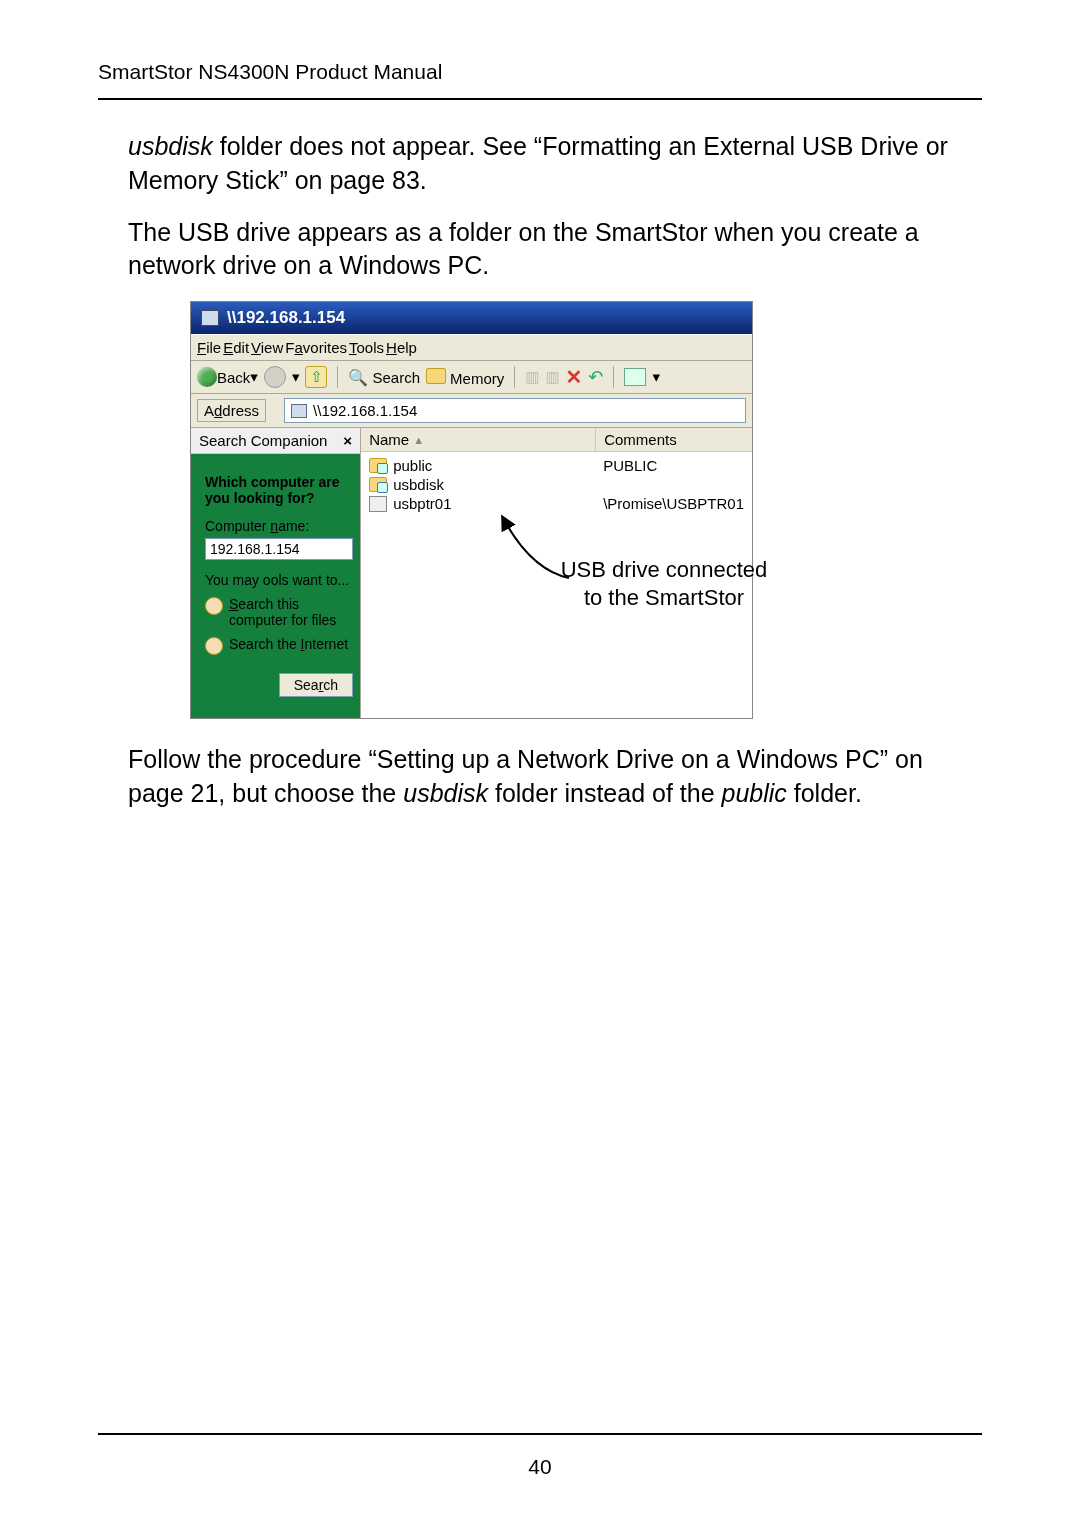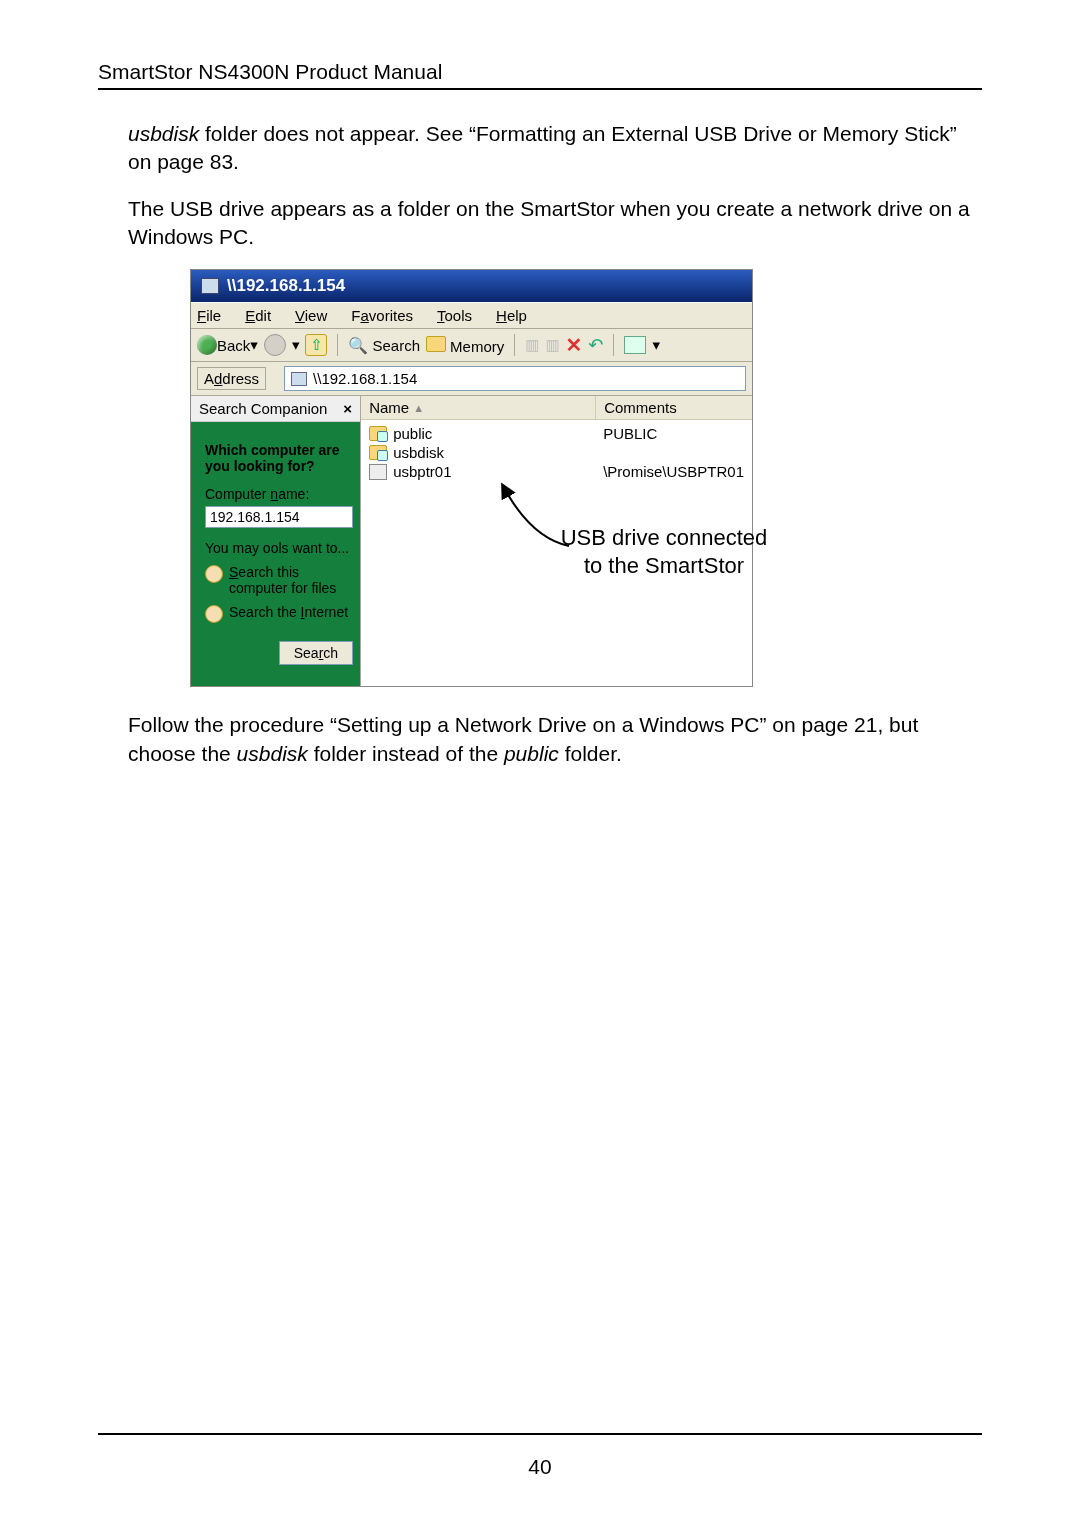--- a/index.html
+++ b/index.html
@@ -1,25 +1,25 @@
 <!DOCTYPE html>
 <html><head>
 <meta charset="utf-8">
 <style>
 html,body{margin:0;padding:0;background:#fff;font-family:Arial,Helvetica,sans-serif;color:#000}
 .page{width:1080px;height:1529px;margin:0 auto;position:relative;box-sizing:border-box;padding:60px 98px 0 98px}
-.running-head{font-size:21px;color:#000;margin-bottom:4px}
+.running-head{font-size:21px;color:#000;margin-bottom:14px}
 .rule{border:0;border-top:2px solid #000;margin:0 0 30px 0}
-.body-text{font-size:21px;line-height:1.35;margin:16px 0 18px 30px}
+.body-text{font-size:25px;line-height:1.35;margin:16px 0 18px 30px}
 .body-text i, .body-text em{font-style:italic}
 .h2{font-size:24px;font-weight:bold;margin:8px 0 10px 30px}
 .figure{width:561px;margin:8px 0 24px 92px;border:1px solid #888;box-shadow:0 0 0 1px #999 inset}
 .titlebar{background:#0a246a;background:linear-gradient(#2a5cbf,#0a246a);color:#fff;font-weight:bold;font-size:17px;padding:6px 10px;display:flex;align-items:center;gap:8px}
 .pc-icon{width:16px;height:14px;background:#cde;border:1px solid #446;display:inline-block}
-.menubar{background:#ece9d8;border-top:1px solid #fff;border-bottom:1px solid #aca899;padding:4px 6px;font-size:15px;display:flex;gap:24px}
+.menubar{background:#ece9d8;border-top:1px solid #fff;border-bottom:1px solid #aca899;padding:4px 6px;font-size:15px;display:flex;gap:2px}
 .menubar span{cursor:default}
 .menubar span u{text-decoration:underline}
 .toolbar{background:#ece9d8;border-bottom:1px solid #aca899;padding:4px 6px;font-size:15px;display:flex;align-items:center;gap:6px}
 .btn-back{display:flex;align-items:center;}
 .circle{width:20px;height:20px;border-radius:50%;display:inline-block}
 .green{background:#4caf50;box-shadow:inset -2px -2px 4px rgba(0,0,0,.3),inset 2px 2px 4px rgba(255,255,255,.6)}
 .grey{background:#d4d0c8;border:1px solid #999}
 .up{width:20px;height:20px;display:inline-flex;align-items:center;justify-content:center;background:#f6e7a8;border:1px solid #c0a020;border-radius:3px;color:#0a6}
 .sep{width:1px;height:22px;background:#aca899;margin:0 4px}
 .mag{color:#3a76c4;font-size:16px}

